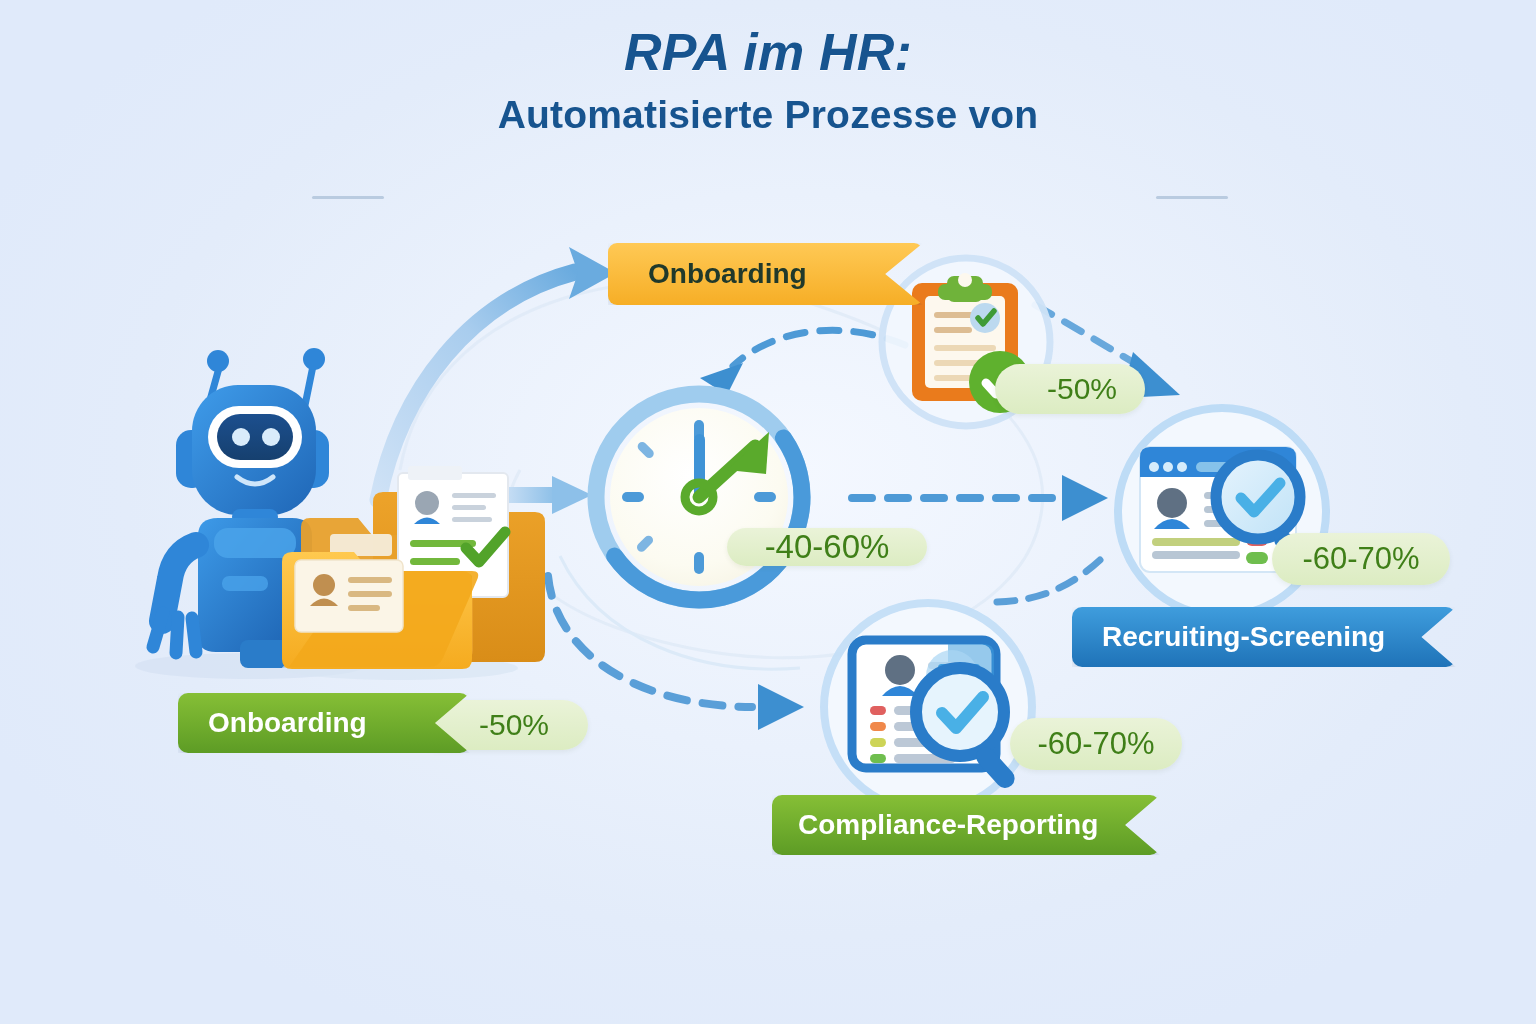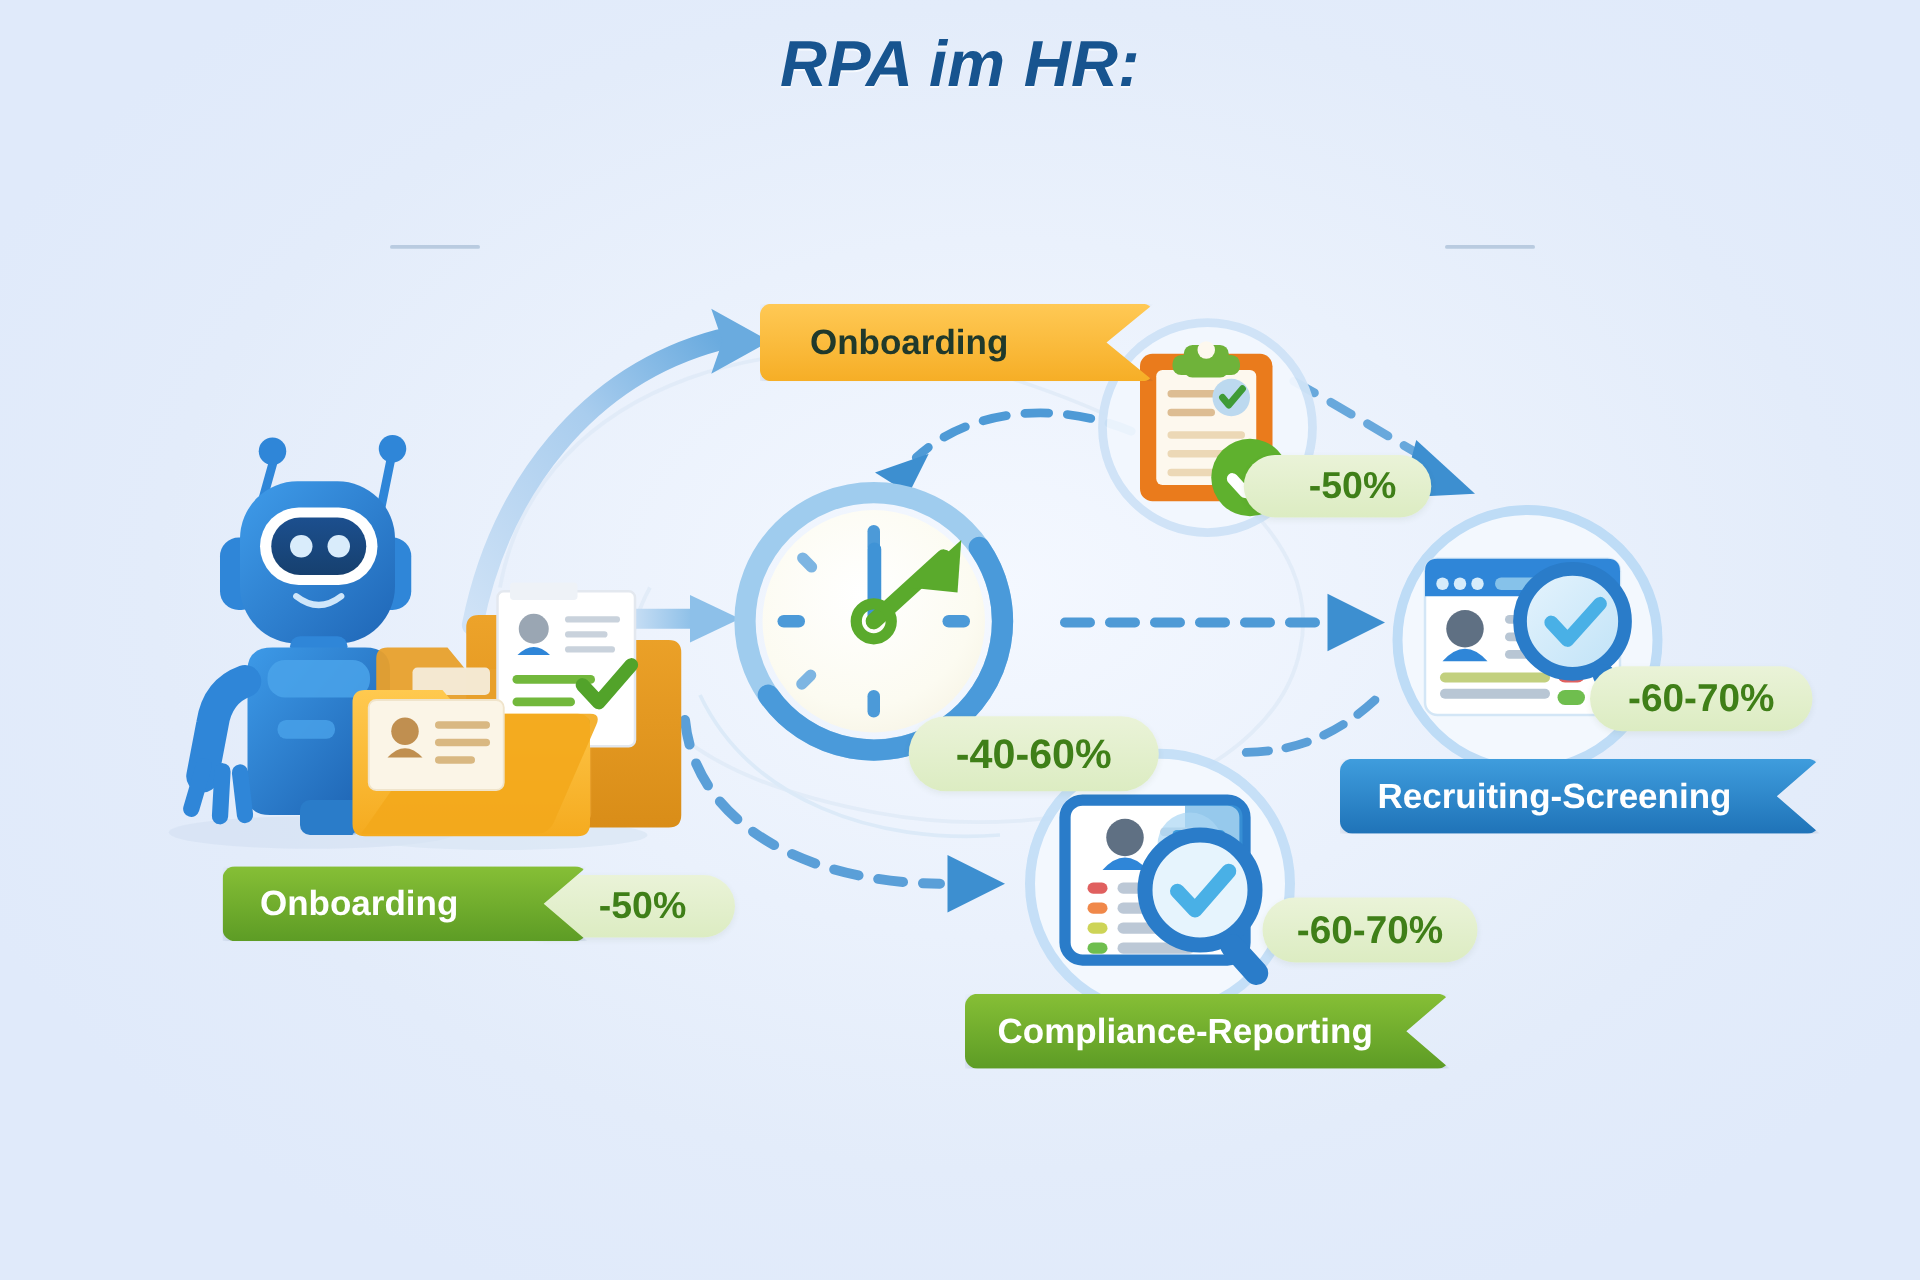--- a/index.html
+++ b/index.html
@@ -95,39 +95,40 @@
     border-radius:10px;padding-left:26px;
     -webkit-clip-path:polygon(0 0,100% 0,91% 50%,100% 100%,0 100%);
     clip-path:polygon(0 0,100% 0,91% 50%,100% 100%,0 100%);
   }
 
   
   .pill{
     position:absolute;display:flex;align-items:center;
     justify-content:center;
     background:linear-gradient(180deg,#eaf3d8 0%,#dcecc2 100%);
-    color:#3f7f18;font-weight:bold;border-radius:34px;
+    color:#3f7f18;font-weight:normal;border-radius:34px;
     box-shadow:0 2px 5px rgba(60,90,40,.08);
     white-space:nowrap;
   }
   #pill-onboarding-left{left:414px;top:700px;width:148px;height:50px;font-size:30px;padding-left:26px;}
   #pill-onboarding-top{left:995px;top:364px;width:126px;height:50px;font-size:30px;padding-left:24px;}
-  #pill-clock{left:727px;top:528px;width:200px;height:60px;font-size:33px;margin-top:45px;}
+  #pill-clock{left:727px;top:528px;width:200px;height:38px;font-size:33px;}
   #pill-recruiting{left:1272px;top:533px;width:178px;height:52px;font-size:31px;}
   #pill-compliance{left:1010px;top:718px;width:172px;height:52px;font-size:31px;}
 
   .z1{z-index:1}.z2{z-index:2}.z3{z-index:3}.z4{z-index:4}.z5{z-index:5}.z6{z-index:6}
 </style>
 </head>
 <body>
 
 <div id="stage">
 
   <div class="title-wrap">
     <div class="t-line1">RPA im HR:</div>
+    <div class="t-line2">Automatisierte Prozesse von</div>
   </div>
   <div class="t-rule left"></div>
   <div class="t-rule right"></div>
 
   <svg class="layer z1" viewBox="0 0 1536 1024">
     <defs>
       <linearGradient id="arrGrad" x1="0" y1="1" x2="1" y2="0">
         <stop offset="0%" stop-color="#cfe2f6"></stop>
         <stop offset="60%" stop-color="#a9cdee"></stop>
         <stop offset="100%" stop-color="#6aabdf"></stop>

